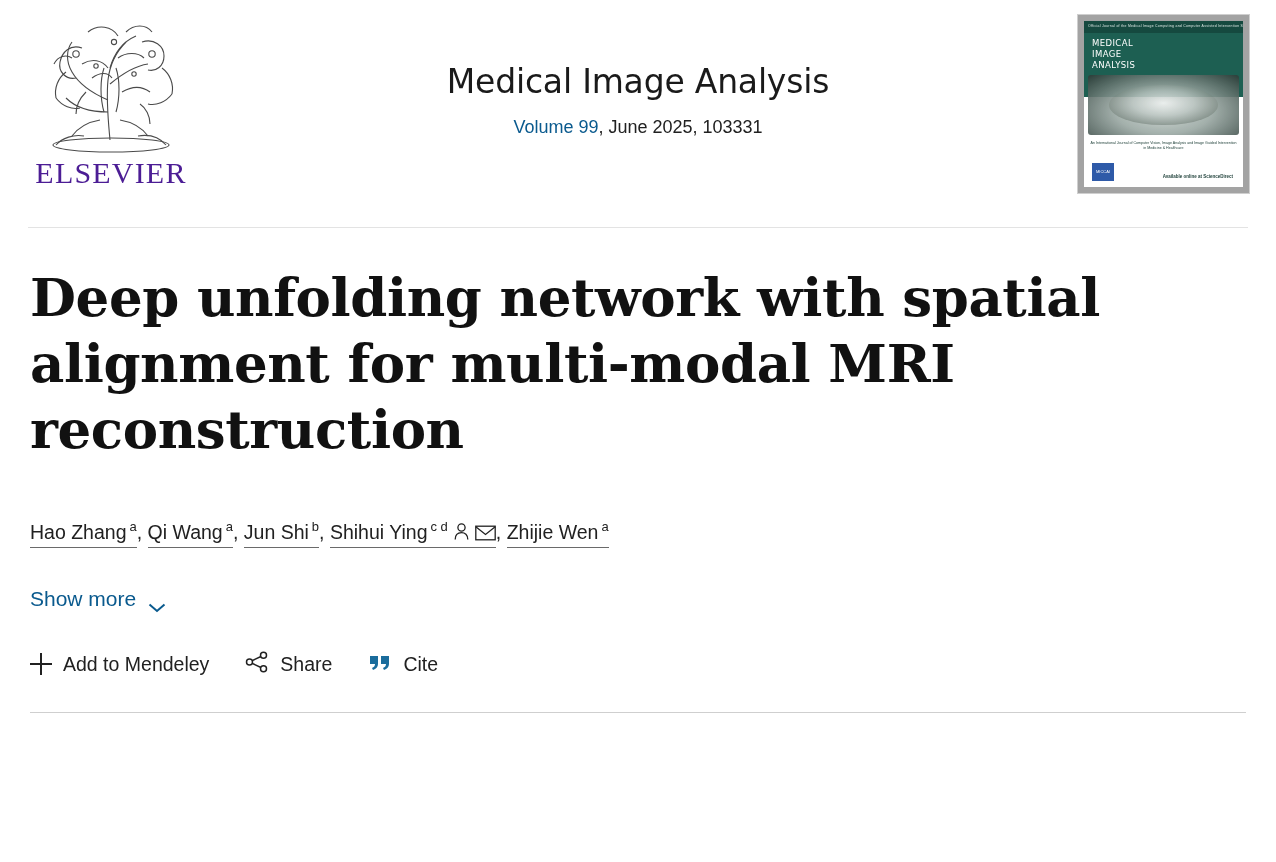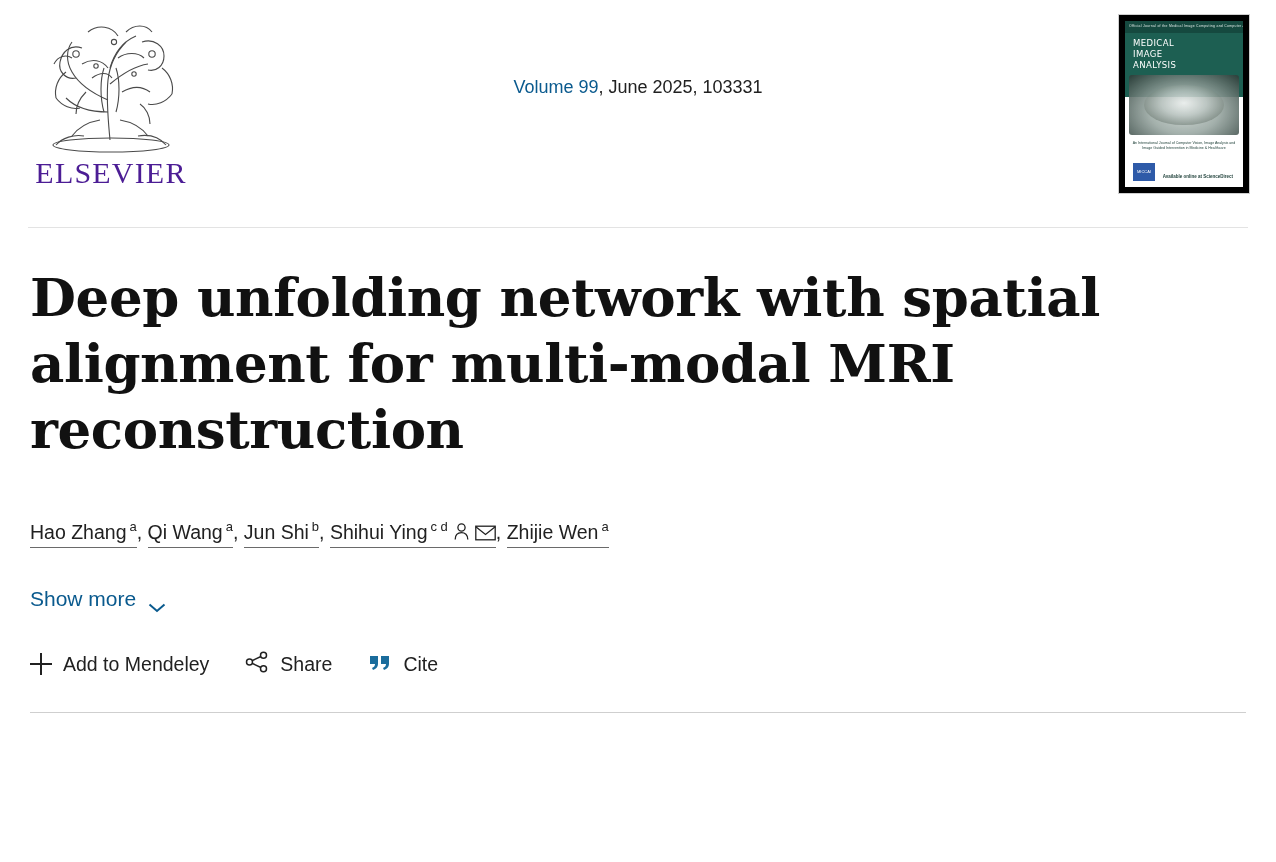--- a/index.html
+++ b/index.html
@@ -78,22 +78,23 @@
     cursor: pointer;
   }
 
   .cover-thumb {
     position: absolute;
     right: 26px;
     top: 14px;
     width: 130px;
     height: 178px;
     border: 1px solid #cfcfcf;
-    background: #000000;
+    background: #a3a3a3;
     overflow: hidden;
+    padding-left: 41px;
   }
   .cover-inner {
     position: absolute;
     left: 6px; right: 6px; top: 6px; bottom: 6px;
     background: linear-gradient(180deg, #1d5f52 0%, #1d5f52 46%, #ffffff 46%, #ffffff 100%);
   }
   .cover-topbar {
     position: absolute;
     left: 0; right: 0; top: 0;
     height: 12px;
@@ -328,20 +329,21 @@
           <path d="M44 64 C36 70, 32 80, 34 90"></path>
           <path d="M140 60 C148 66, 152 76, 150 86"></path>
           <path d="M150 86 C144 94, 134 98, 126 96"></path>
           <path d="M34 90 C40 98, 50 102, 58 100"></path>
         </g>
       </svg>
       <div class="elsevier-word">ELSEVIER</div>
     </div>
 
     <div class="journal-titles">
+      <div class="journal-name">Medical Image Analysis</div>
       <div class="journal-issue"><span class="vol-link">Volume 99</span><span>, June 2025, 103331</span></div>
     </div>
 
     <div class="cover-thumb">
       <div class="cover-inner">
         <div class="cover-topbar">
           <div class="cover-topbar-text">Official Journal of the Medical Image Computing and Computer Assisted Intervention Society</div>
         </div>
         <div class="cover-title">
           <div>MEDICAL</div>

